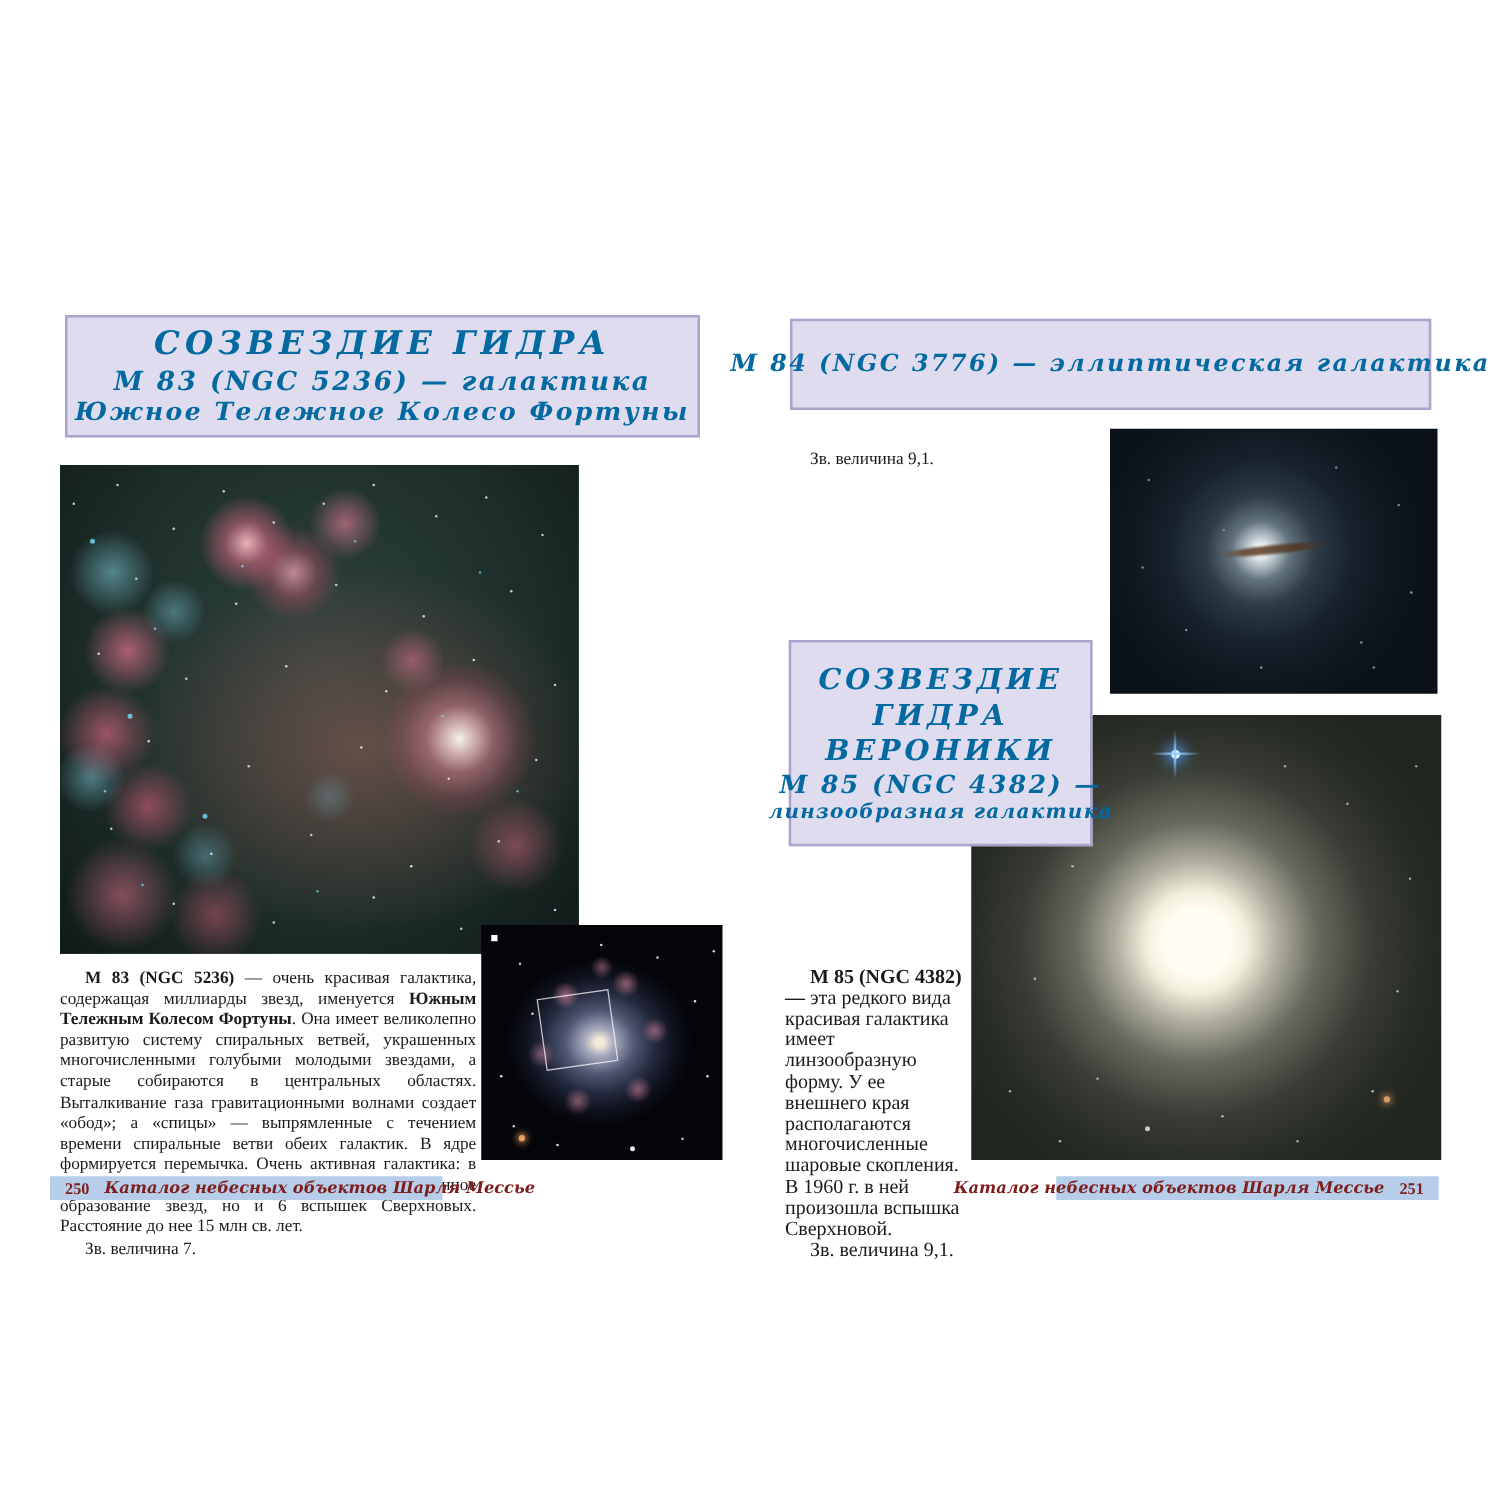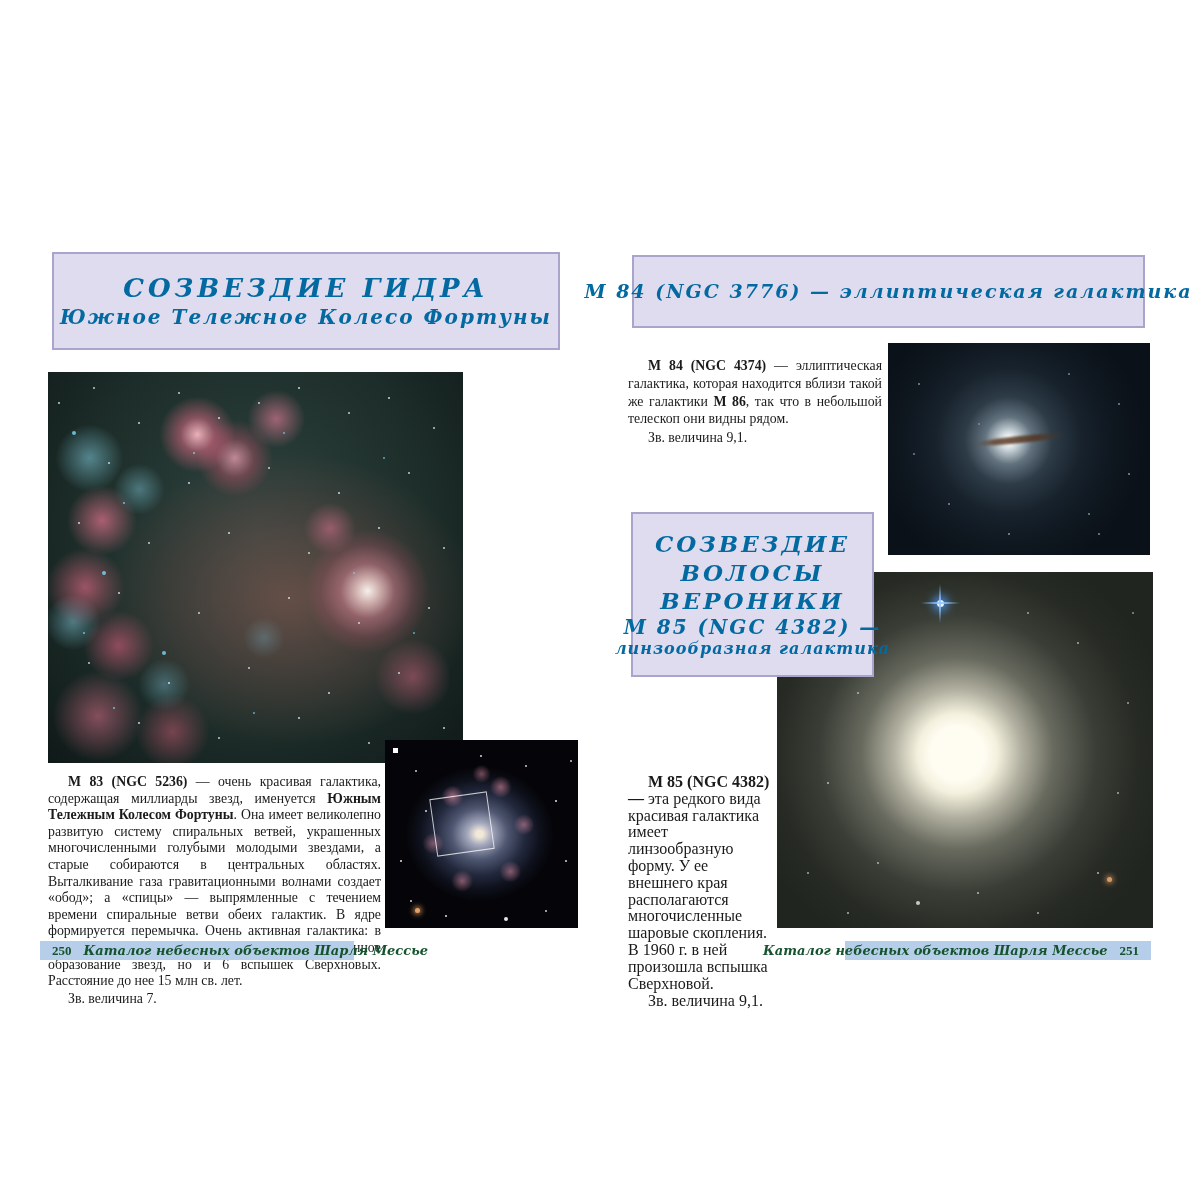--- a/index.html
+++ b/index.html
@@ -24,21 +24,21 @@
   #box-coma .l5{font-size:16px;letter-spacing:1px;}
   
   .para{position:absolute;text-align:justify;}
   .para p{margin:0;text-indent:20px;}
   .para .mag{font-weight:normal;margin-top:1px;}
   #m83-text{left:48px;top:774px;width:333px;font-size:13.8px;line-height:16.6px;}
   #m84-text{left:628px;top:357px;width:254px;font-size:13.8px;line-height:17.8px;}
   #m85-text{left:628px;top:774px;width:149px;font-size:16px;line-height:16.8px;text-align:left;}
   
   .footer-bar{position:absolute;top:941px;height:19px;background:#b6cee9;
-              display:flex;align-items:center;font-size:13px;color:#14532d;}
+              display:flex;align-items:center;font-size:13px;color:#7f1d1d;}
   #footer-left{left:40px;width:314px;}
   #footer-right{left:845px;width:306px;justify-content:flex-end;}
   .footer-num{font-family:"Liberation Serif",serif;font-weight:bold;font-style:normal;padding:0 12px;}
   .footer-title{font-family:"DejaVu Serif",serif;font-style:italic;font-weight:bold;white-space:nowrap;}
   
   .photo{position:absolute;overflow:hidden;}
   .stars{position:absolute;left:0;top:0;width:2px;height:2px;background:transparent;border-radius:50%;}
   
   #img-m83{left:48px;top:372px;width:415px;height:391px;background-color:#16211e;
     background-image:
@@ -130,20 +130,21 @@
   #img-m85 .orange-star{position:absolute;left:330px;top:305px;width:5px;height:5px;border-radius:50%;
       background:#d89a66;box-shadow:0 0 5px 2px rgba(215,150,100,.6);}
 </style>
 </head>
 <body>
 
 <div class="canvas">
 
   <div class="hdr-box" id="box-hydra">
     <div class="l l1">СОЗВЕЗДИЕ ГИДРА</div>
+    <div class="l l2">М 83 (NGC 5236) — галактика</div>
     <div class="l l3">Южное Тележное Колесо Фортуны</div>
   </div>
 
   <div class="photo" id="img-m83">
     <span class="stars white"></span>
     <span class="stars cyan"></span>
   </div>
 
   <div class="photo" id="img-m83-wide">
     <span class="stars white"></span>
@@ -160,38 +161,37 @@
   <div class="footer-bar" id="footer-left">
     <span class="footer-num">250</span>
     <span class="footer-title">Каталог небесных объектов Шарля Мессье</span>
   </div>
 
   <div class="hdr-box" id="box-virgo">
     <div class="l l2">М 84 (NGC 3776) — эллиптическая галактика</div>
   </div>
 
   <div class="para" id="m84-text">
-    <p><b>М 84 (NGC 4374)</b><span> — эллиптическая галактика, которая находится вблизи такой же галактики </span><b>М 86</b><span>, так что в небольшой телескоп они видны рядом.</span></p>
     <p class="mag">Зв. величина 9,1.</p>
   </div>
 
   <div class="photo" id="img-m84">
     <span class="dust-lane"></span>
     <span class="stars white"></span>
   </div>
 
   <div class="photo" id="img-m85">
     <span class="stars white"></span>
     <span class="blue-star"></span>
     <span class="orange-star"></span>
   </div>
 
   <div class="hdr-box" id="box-coma">
     <div class="l l1">СОЗВЕЗДИЕ</div>
-    <div class="l l2">ВОЛОСЫ</div>
+    <div class="l l2">ГИДРА</div>
     <div class="l l3">ВЕРОНИКИ</div>
     <div class="l l4">М 85 (NGC 4382) —</div>
     <div class="l l5">линзообразная галактика</div>
   </div>
 
   <div class="para" id="m85-text">
     <p><b>М 85 (NGC 4382) —</b><span> эта редкого вида красивая галактика имеет линзообразную форму. У ее внешнего края располагаются многочисленные шаровые скопления. В 1960 г. в ней произошла вспышка Сверхновой.</span></p>
     <p class="mag">Зв. величина 9,1.</p>
   </div>
 

